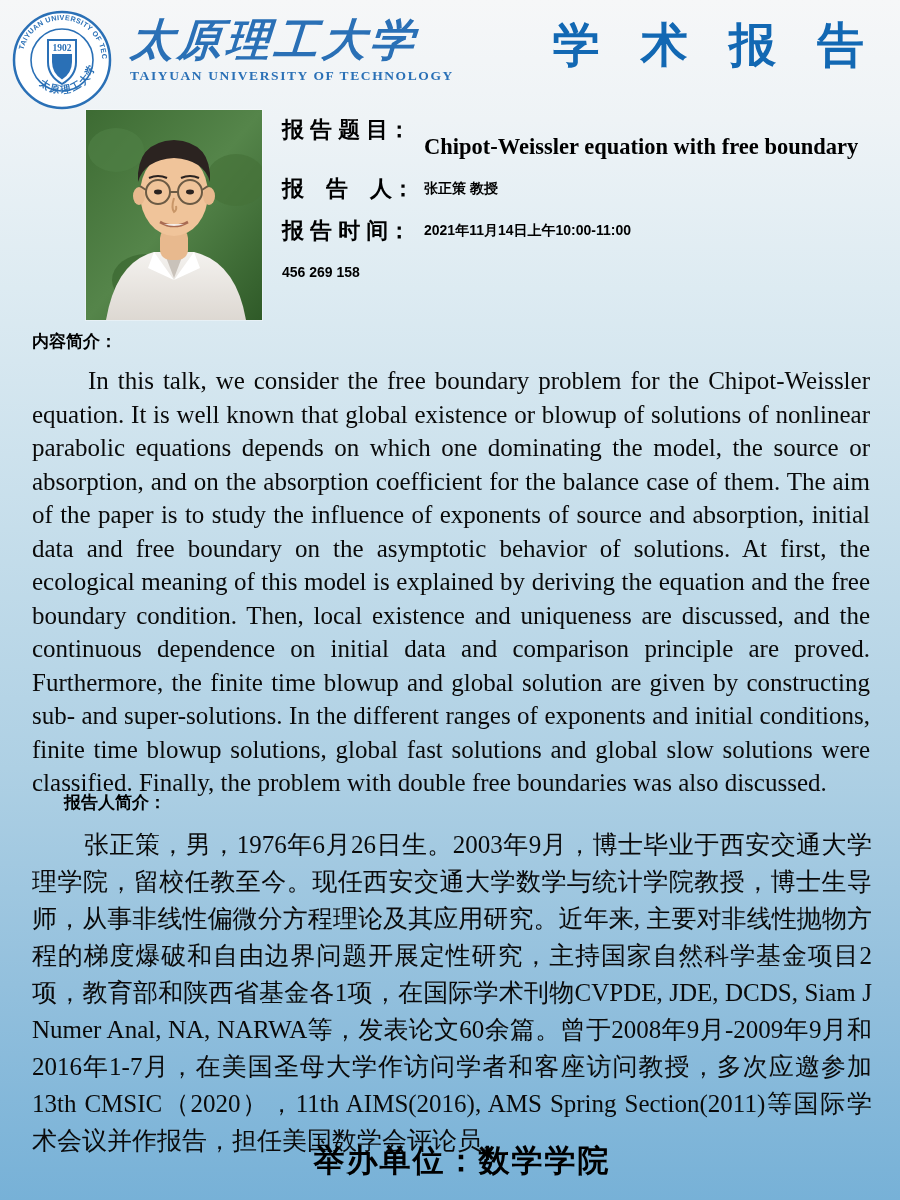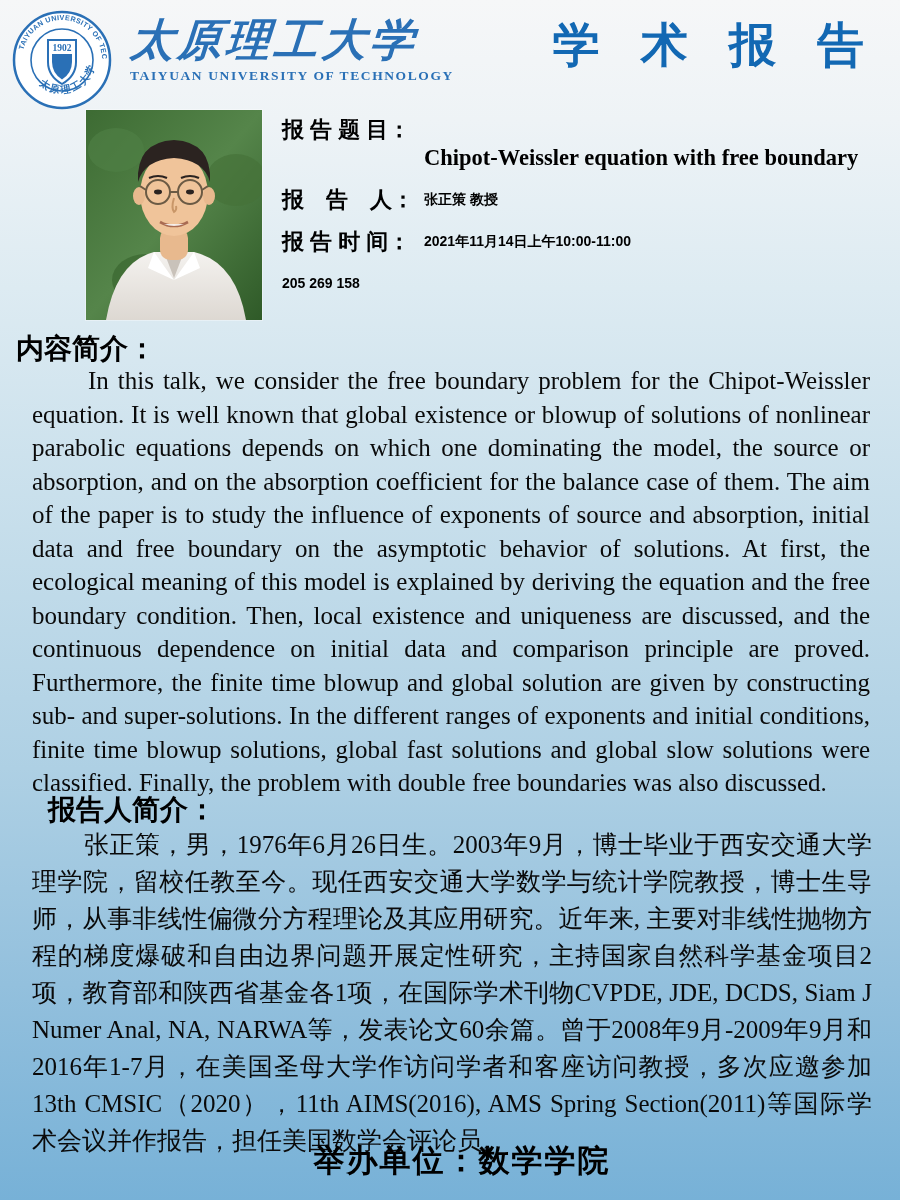--- a/index.html
+++ b/index.html
@@ -58,27 +58,27 @@
     font-size:22px;line-height:31px;
   }
   .meta-value{
     font-family:"Liberation Sans","DejaVu Sans",sans-serif;
     font-weight:bold;color:#000;font-size:14px;line-height:31px;
   }
   .meta-value.serif{
     font-family:"Liberation Serif","DejaVu Serif",serif;
     font-weight:bold;font-size:22.5px;
   }
-  .title-line2{margin-top:28px;}
+  .title-line2{margin-top:17px;}
 
   
   .section-heading{
-    position:absolute;left:16px;
-    font-family:"Liberation Serif","DejaVu Serif",serif;
-    font-weight:bold;font-size:28px;color:#000;
+    position:absolute;left:32px;
+    font-family:"Liberation Serif","DejaVu Serif",serif;
+    font-weight:bold;font-size:17px;color:#000;
   }
   #abstract-heading{top:330px;}
   #bio-heading{top:791px;margin-left:32px;}
 
   .abstract-text{
     position:absolute;left:32px;top:364px;width:838px;
     font-family:"Liberation Serif","DejaVu Serif",serif;
     font-size:25px;line-height:33.5px;color:#0a0a0a;
     text-align:justify;text-indent:56px;
   }
@@ -190,21 +190,21 @@
     </div>
     <div class="meta-row">
       <span class="meta-label">报　告　人：</span>
       <span class="meta-value">张正策 教授</span>
     </div>
     <div class="meta-row">
       <span class="meta-label">报 告 时 间：</span>
       <span class="meta-value">2021年11月14日上午10:00-11:00</span>
     </div>
     <div class="meta-row">
-      <span class="meta-value">205 269 158</span>
+      <span class="meta-value">456 269 158</span>
     </div>
   </div>
 
   <div id="abstract-heading" class="section-heading">内容简介：</div>
   <div class="abstract-text">In this talk, we consider the free boundary problem for the Chipot-Weissler equation. It is well known that global existence or blowup of solutions of nonlinear parabolic equations depends on which one dominating the model, the source or absorption, and on the absorption coefficient for the balance case of them. The aim of the paper is to study the influence of exponents of source and absorption, initial data and free boundary on the asymptotic behavior of solutions. At first, the ecological meaning of this model is explained by deriving the equation and the free boundary condition. Then, local existence and uniqueness are discussed, and the continuous dependence on initial data and comparison principle are proved. Furthermore, the finite time blowup and global solution are given by constructing sub- and super-solutions. In the different ranges of exponents and initial conditions, finite time blowup solutions, global fast solutions and global slow solutions were classified. Finally, the problem with double free boundaries was also discussed.</div>
 
   <div id="bio-heading" class="section-heading">报告人简介：</div>
   <div class="bio-text">张正策，男，1976年6月26日生。2003年9月，博士毕业于西安交通大学理学院，留校任教至今。现任西安交通大学数学与统计学院教授，博士生导师，从事非线性偏微分方程理论及其应用研究。近年来, 主要对非线性抛物方程的梯度爆破和自由边界问题开展定性研究，主持国家自然科学基金项目2项，教育部和陕西省基金各1项，在国际学术刊物CVPDE, JDE, DCDS, Siam J Numer Anal, NA, NARWA等，发表论文60余篇。曾于2008年9月-2009年9月和2016年1-7月，在美国圣母大学作访问学者和客座访问教授，多次应邀参加13th CMSIC（2020），11th AIMS(2016), AMS Spring Section(2011)等国际学术会议并作报告，担任美国数学会评论员。</div>
 
   <div class="footer">举办单位：数学学院</div>

